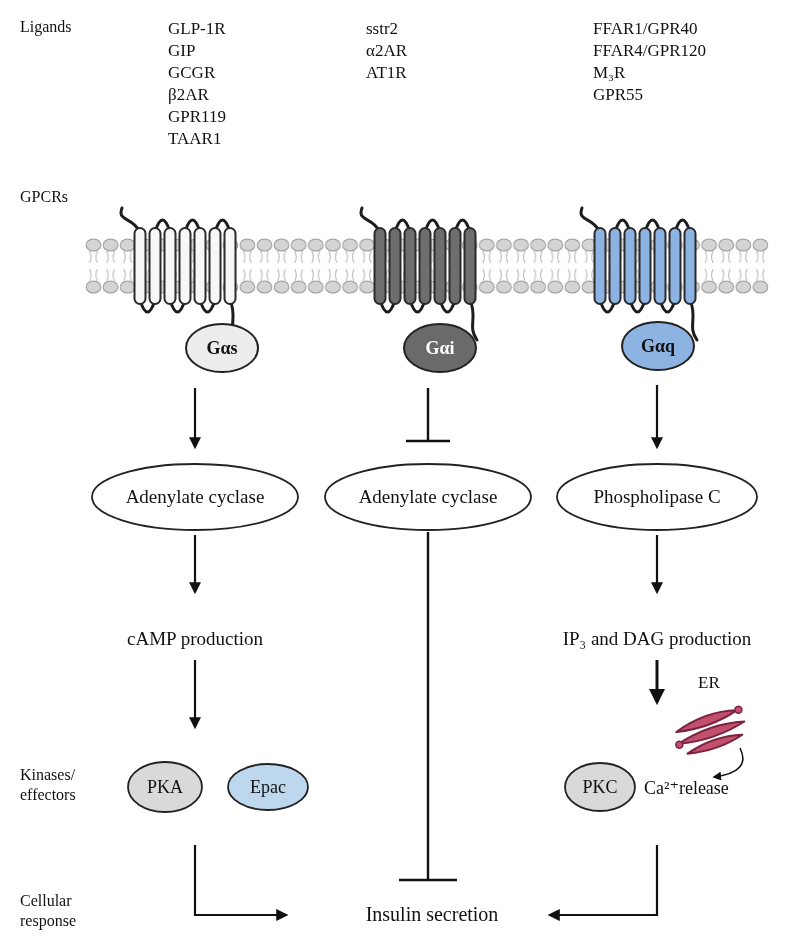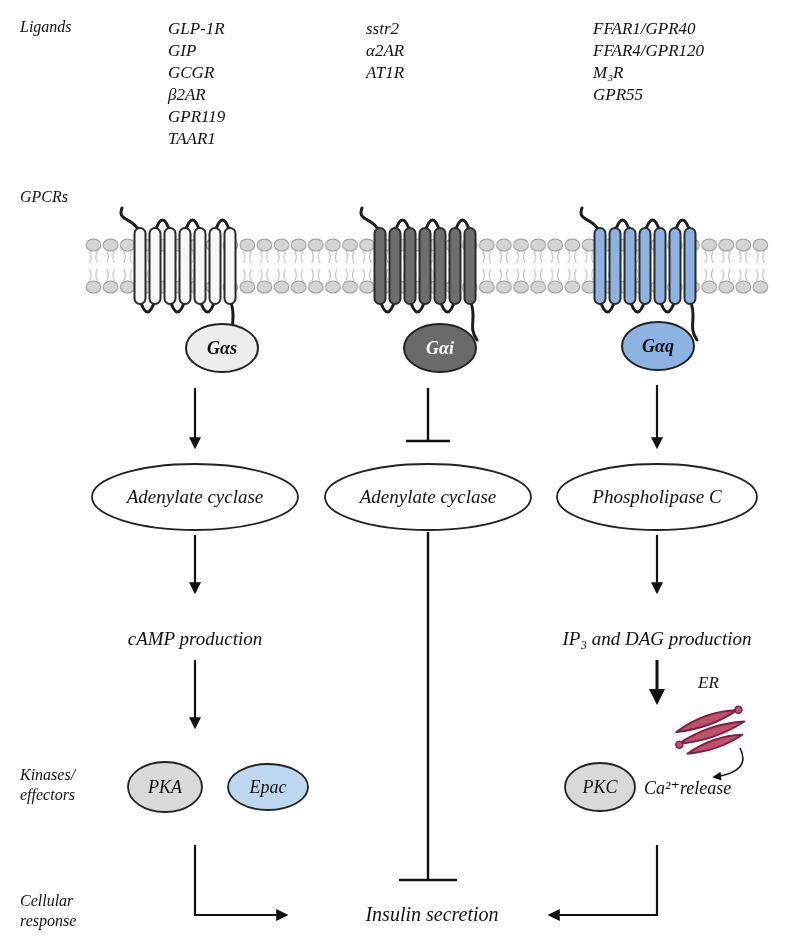--- a/index.html
+++ b/index.html
@@ -1,16 +1,16 @@
 <!DOCTYPE html>
 <html><head>
 <meta charset="utf-8">
 <style>
   html,body{margin:0;padding:0;background:#ffffff;}
-  #canvas{position:relative;width:789px;height:948px;background:#ffffff;overflow:hidden;font-style:italic;}
+  #canvas{position:relative;width:789px;height:948px;background:#ffffff;overflow:hidden;}
   svg{display:block;}
   .t{font-family:"Liberation Serif","DejaVu Serif",serif;fill:#111;}
   .lbl{font-size:16px;}
   .lig{font-size:17px;}
   .gtxt{font-size:18px;font-weight:600;}
   .gtxt-light{fill:#ffffff;}
   .etxt{font-size:19px;}
   .msg{font-size:19px;}
   .ktxt{font-size:18px;}
   .big{font-size:20px;}

